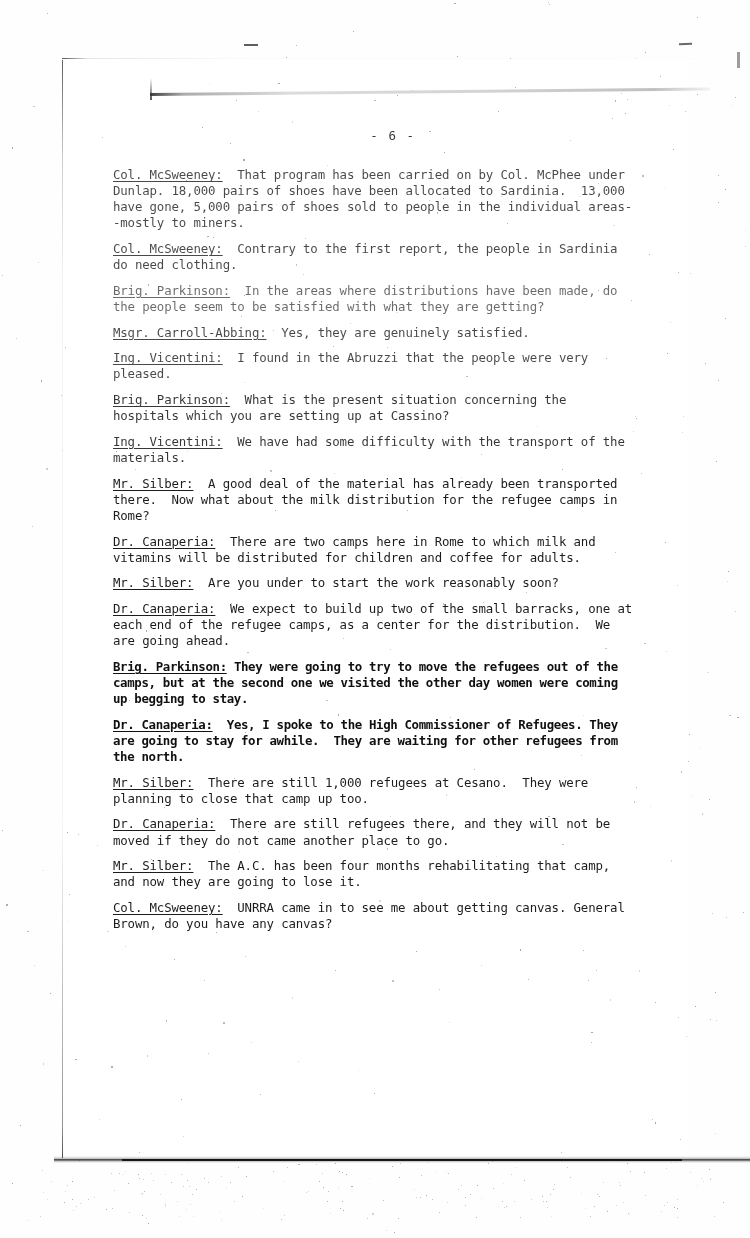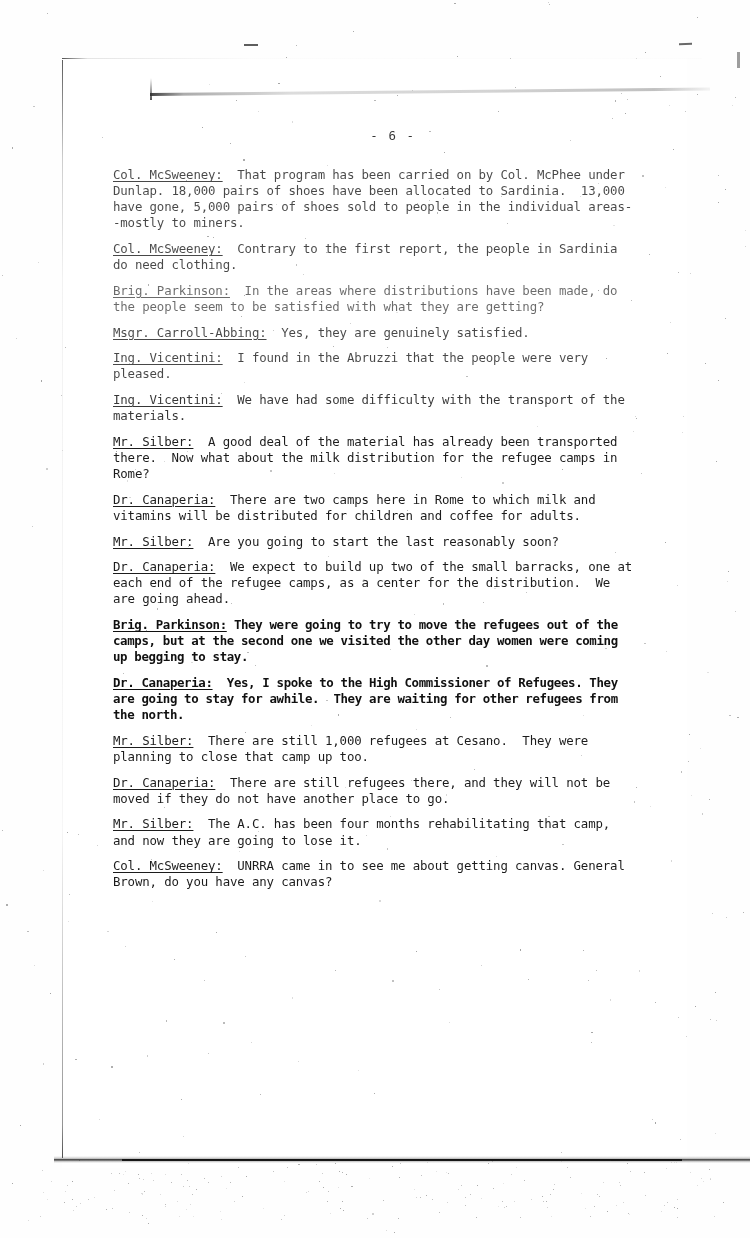--- a/index.html
+++ b/index.html
@@ -215,29 +215,30 @@
   <div id="tick-c"></div>
 
   <div id="typescript">
     <div class="page-number ink-mid">- 6 -</div>
     <div id="entries">
         <p class="entry ink-med"><span class="speaker">Col. McSweeney:</span><span class="utterance">  That program has been carried on by Col. McPhee under Dunlap. 18,000 pairs of shoes have been allocated to Sardinia.  13,000 have gone, 5,000 pairs of shoes sold to people in the individual areas--mostly to miners.</span></p>
         <p class="entry ink-med"><span class="speaker">Col. McSweeney:</span><span class="utterance">  Contrary to the first report, the people in Sardinia do need clothing.</span></p>
         <p class="entry ink-light"><span class="speaker">Brig. Parkinson:</span><span class="utterance">  In the areas where distributions have been made, do the people seem to be satisfied with what they are getting?</span></p>
         <p class="entry ink-med"><span class="speaker">Msgr. Carroll-Abbing:</span><span class="utterance">  Yes, they are genuinely satisfied.</span></p>
         <p class="entry ink-med"><span class="speaker">Ing. Vicentini:</span><span class="utterance">  I found in the Abruzzi that the people were very pleased.</span></p>
+        <p class="entry ink-mid"><span class="speaker">Brig. Parkinson:</span><span class="utterance">  What is the present situation concerning the hospitals which you are setting up at Cassino?</span></p>
         <p class="entry ink-mid"><span class="speaker">Ing. Vicentini:</span><span class="utterance">  We have had some difficulty with the transport of the materials.</span></p>
         <p class="entry ink-dark"><span class="speaker">Mr. Silber:</span><span class="utterance">  A good deal of the material has already been transported there.  Now what about the milk distribution for the refugee camps in Rome?</span></p>
         <p class="entry ink-dark"><span class="speaker">Dr. Canaperia:</span><span class="utterance">  There are two camps here in Rome to which milk and vitamins will be distributed for children and coffee for adults.</span></p>
-        <p class="entry ink-dark"><span class="speaker">Mr. Silber:</span><span class="utterance">  Are you going to start the last reasonably soon?</span></p>
+        <p class="entry ink-dark"><span class="speaker">Mr. Silber:</span><span class="utterance">  Are you under to start the work reasonably soon?</span></p>
         <p class="entry ink-dark"><span class="speaker">Dr. Canaperia:</span><span class="utterance">  We expect to build up two of the small barracks, one at each end of the refugee camps, as a center for the distribution.  We are going ahead.</span></p>
         <p class="entry ink-black"><span class="speaker">Brig. Parkinson:</span><span class="utterance"> They were going to try to move the refugees out of the camps, but at the second one we visited the other day women were coming up begging to stay.</span></p>
         <p class="entry ink-black"><span class="speaker">Dr. Canaperia:</span><span class="utterance">  Yes, I spoke to the High Commissioner of Refugees. They are going to stay for awhile.  They are waiting for other refugees from the north.</span></p>
         <p class="entry ink-dark"><span class="speaker">Mr. Silber:</span><span class="utterance">  There are still 1,000 refugees at Cesano.  They were planning to close that camp up too.</span></p>
-        <p class="entry ink-dark"><span class="speaker">Dr. Canaperia:</span><span class="utterance">  There are still refugees there, and they will not be moved if they do not have another place to go.</span></p>
+        <p class="entry ink-dark"><span class="speaker">Dr. Canaperia:</span><span class="utterance">  There are still refugees there, and they will not be moved if they do not came another place to go.</span></p>
         <p class="entry ink-dark"><span class="speaker">Mr. Silber:</span><span class="utterance">  The A.C. has been four months rehabilitating that camp, and now they are going to lose it.</span></p>
         <p class="entry ink-dark"><span class="speaker">Col. McSweeney:</span><span class="utterance">  UNRRA came in to see me about getting canvas. General Brown, do you have any canvas?</span></p>
       </div>
   </div>
 
   <div id="speckle">
       <div class="dust" style="width: 1px; height: 1px; left: 333px; top: 346px; opacity: 0.69;"></div>
       <div class="dust" style="width: 1px; height: 1px; left: 298px; top: 1061px; opacity: 0.35;"></div>
       <div class="dust" style="width: 1px; height: 1px; left: 743px; top: 912px; opacity: 0.7;"></div>
       <div class="dust" style="width: 1px; height: 1px; left: 239px; top: 851px; opacity: 0.28;"></div>

